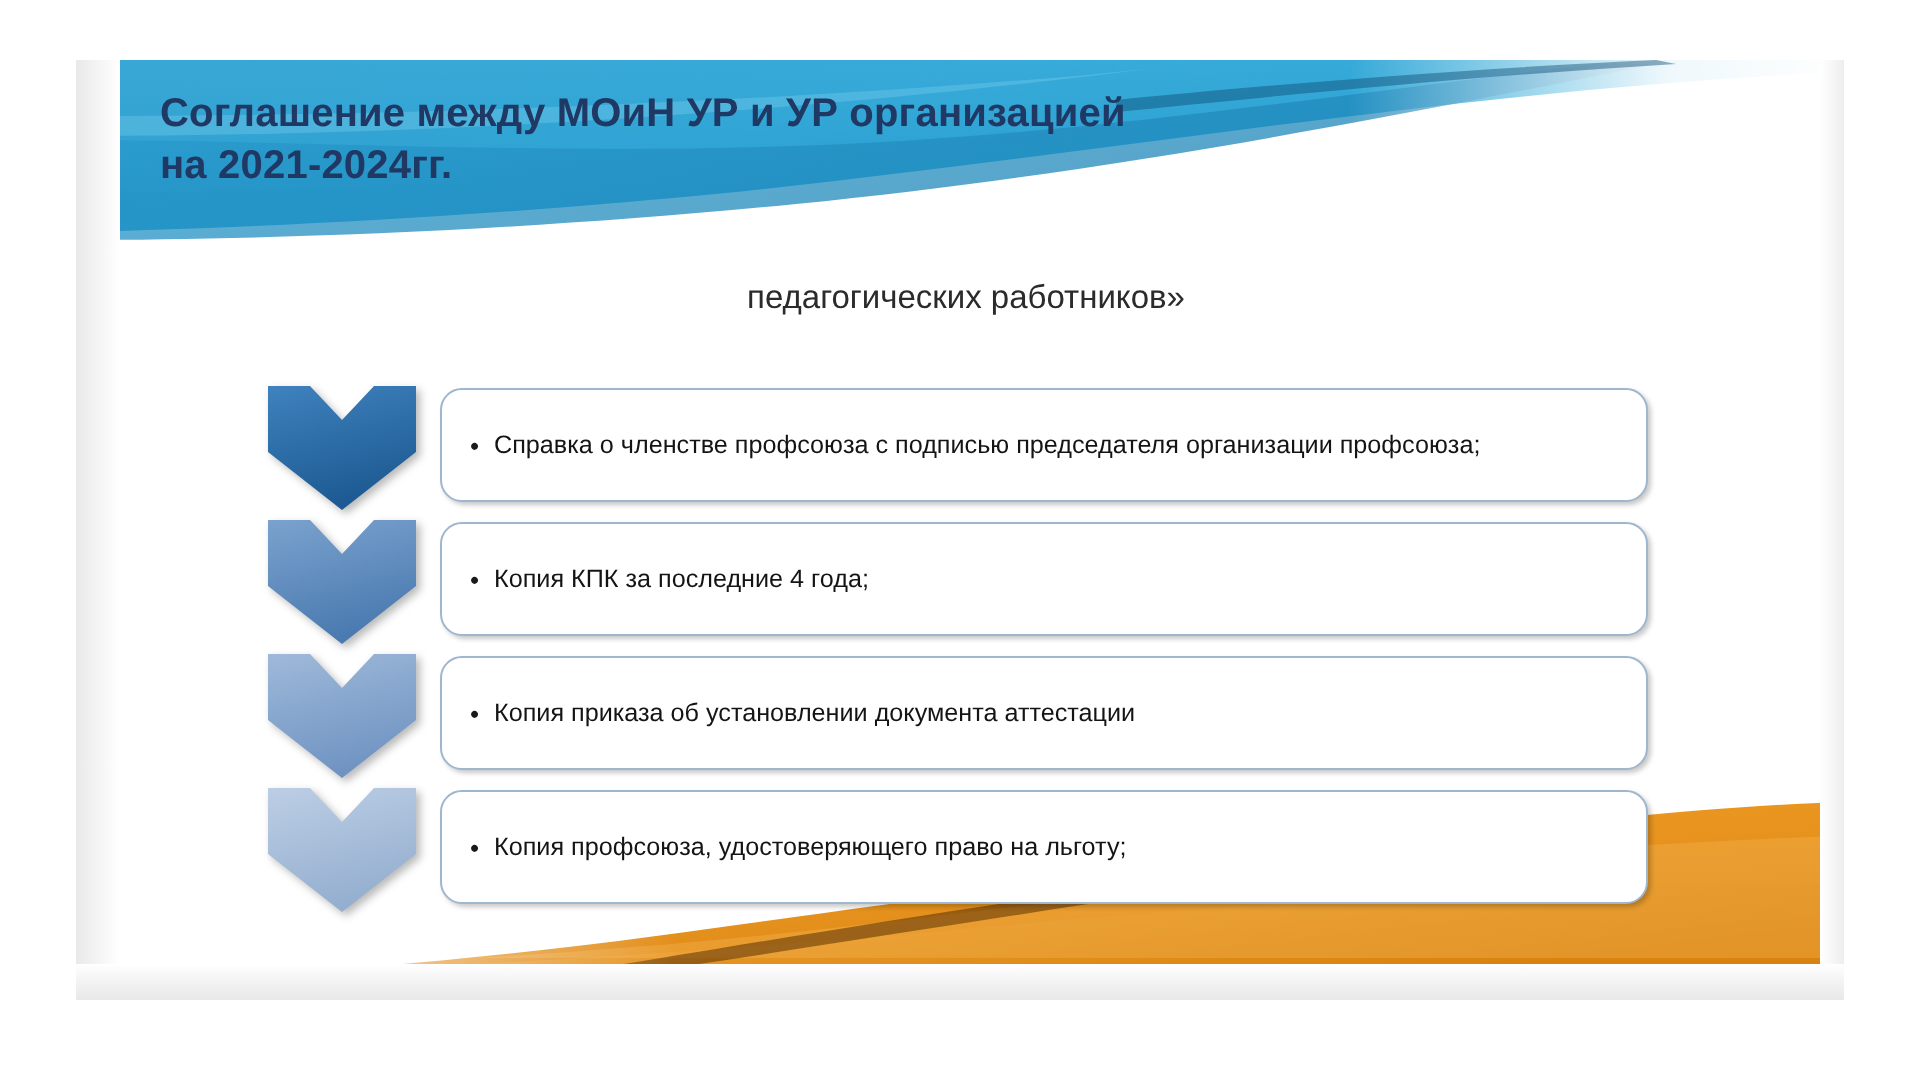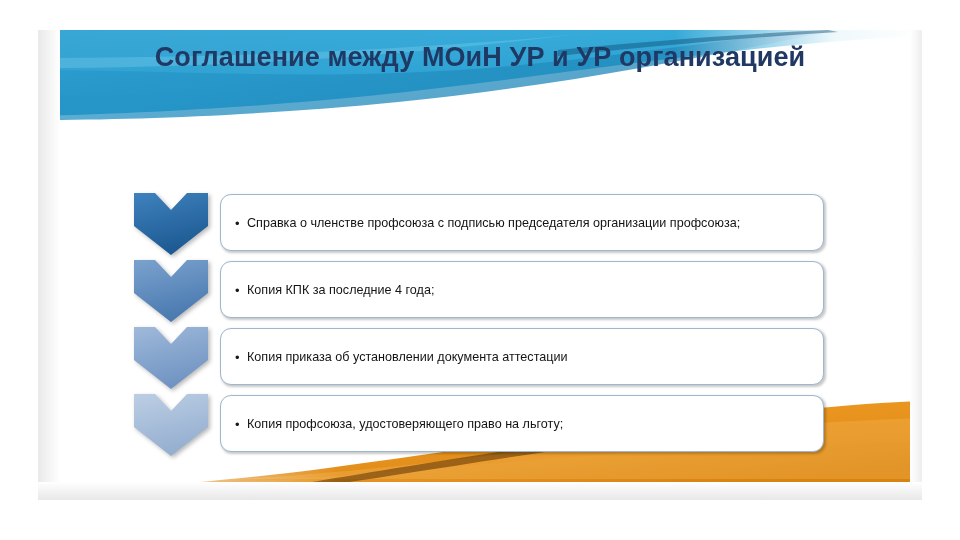--- a/index.html
+++ b/index.html
@@ -32,22 +32,22 @@
   .swoosh-top{position:absolute;left:0;top:0;width:884px;height:112px;overflow:hidden;}
   .swoosh-top svg{display:block;}
 
   
   .swoosh-bottom{position:absolute;left:0;bottom:0;width:884px;height:120px;overflow:hidden;}
   .swoosh-bottom svg{display:block;}
 
   
   #title{
     position:absolute;left:42px;top:15px;width:800px;
-    text-align:center;
-    font-size:27px;line-height:25.5px;font-weight:bold;
+    text-align:left;
+    font-size:20px;line-height:25.5px;font-weight:bold;
     color:#1f3864;letter-spacing:.1px;
     z-index:6;
   }
   #title .ln{display:block;white-space:nowrap;}
 
   
   #subtitle{
     position:absolute;left:80px;top:108px;width:730px;
     text-align:center;
     font-size:16.5px;line-height:22px;font-weight:normal;
@@ -164,23 +164,25 @@
       <rect x="0" y="0" width="884" height="120" fill="url(#fadeLeft)"></rect>
     </svg>
   </div>
 
   <div class="gutter-left"></div>
   <div class="gutter-right"></div>
   <div class="gutter-bottom"></div>
 
   <div id="title">
     <span class="ln">Соглашение между МОиН УР и УР организацией</span>
+    <span class="ln">на 2021-2024гг.</span>
   </div>
 
   <div id="subtitle">
+    <span class="ln">педагогических работников»</span>
   </div>
 
   <div id="list">
 
     <div class="row">
       <div class="chev">
         <svg width="74" height="62" viewBox="0 0 74 62" xmlns="http://www.w3.org/2000/svg">
           <defs>
               <linearGradient id="g1" x1="0" y1="0" x2="0.25" y2="1">
             <stop offset="0" stop-color="#3a7cb8"></stop>

